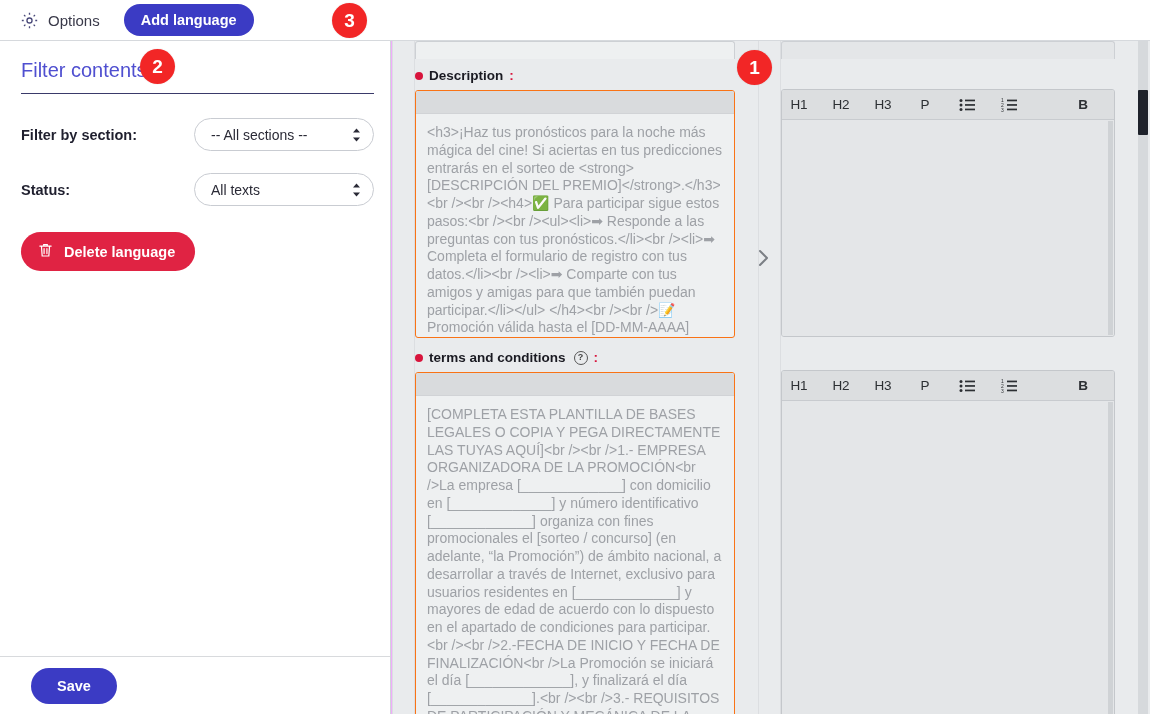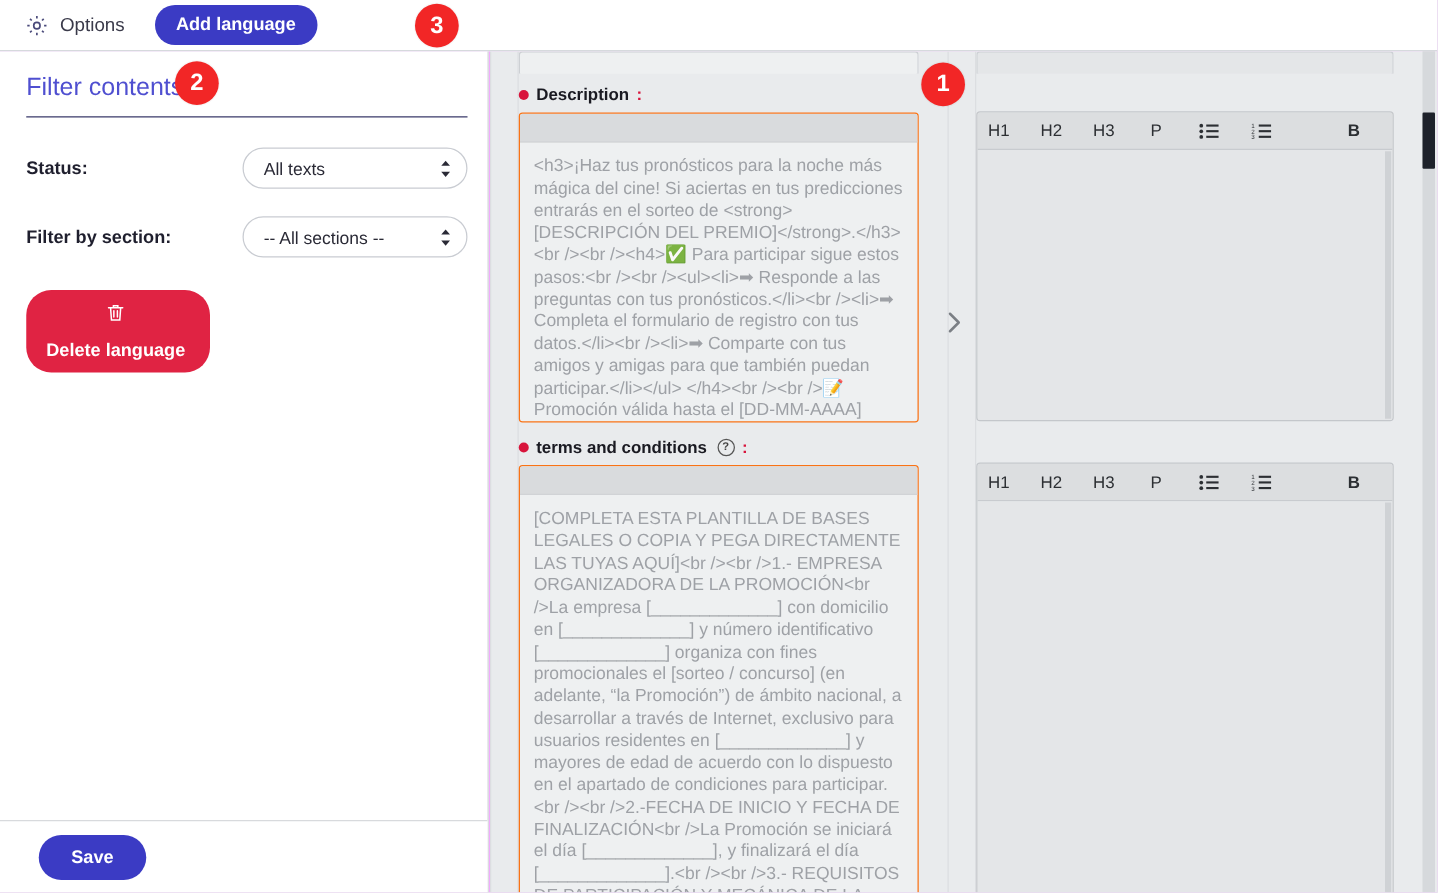--- a/index.html
+++ b/index.html
@@ -173,21 +173,20 @@
     color: #fff;
     border: none;
     border-radius: 20px;
     padding: 9px 20px 9px 16px;
     font-size: 14.5px;
     font-weight: 700;
     cursor: pointer;
     margin-top: 4px;
     margin-left: 3px;
     font-family: "Liberation Sans", sans-serif;
-    flex-direction: column;
   }
 
   .left-footer {
     height: 58px;
     border-top: 1px solid #d8dadd;
     display: flex;
     align-items: center;
     padding-left: 31px;
     background: #fff;
     flex: 0 0 auto;
@@ -416,39 +415,39 @@
 
   <div class="badge" id="badge3">3</div>
 
   <div class="left-panel">
     <div class="left-body">
 
       <div class="filter-title">Filter contents</div>
 
 
       <div class="frow">
-        <div class="flabel">Status:</div>
+        <div class="flabel">Filter by section:</div>
         <div class="fctl">
           <div class="selbox">
-            <span>All texts</span>
+            <span>-- All sections --</span>
             <span class="updown">
               <svg width="9" height="14" viewBox="0 0 9 14" fill="#2a2a36">
                 <path d="M4.5 0.5L8 4.6H1z"></path>
                   <path d="M4.5 13.5L1 9.4h7z"></path>
               </svg>
             </span>
           </div>
         </div>
       </div>
 
       <div class="frow">
-        <div class="flabel">Filter by section:</div>
+        <div class="flabel">Status:</div>
         <div class="fctl">
           <div class="selbox">
-            <span>-- All sections --</span>
+            <span>All texts</span>
             <span class="updown">
               <svg width="9" height="14" viewBox="0 0 9 14" fill="#2a2a36">
                 <path d="M4.5 0.5L8 4.6H1z"></path>
                   <path d="M4.5 13.5L1 9.4h7z"></path>
               </svg>
             </span>
           </div>
         </div>
       </div>
 

